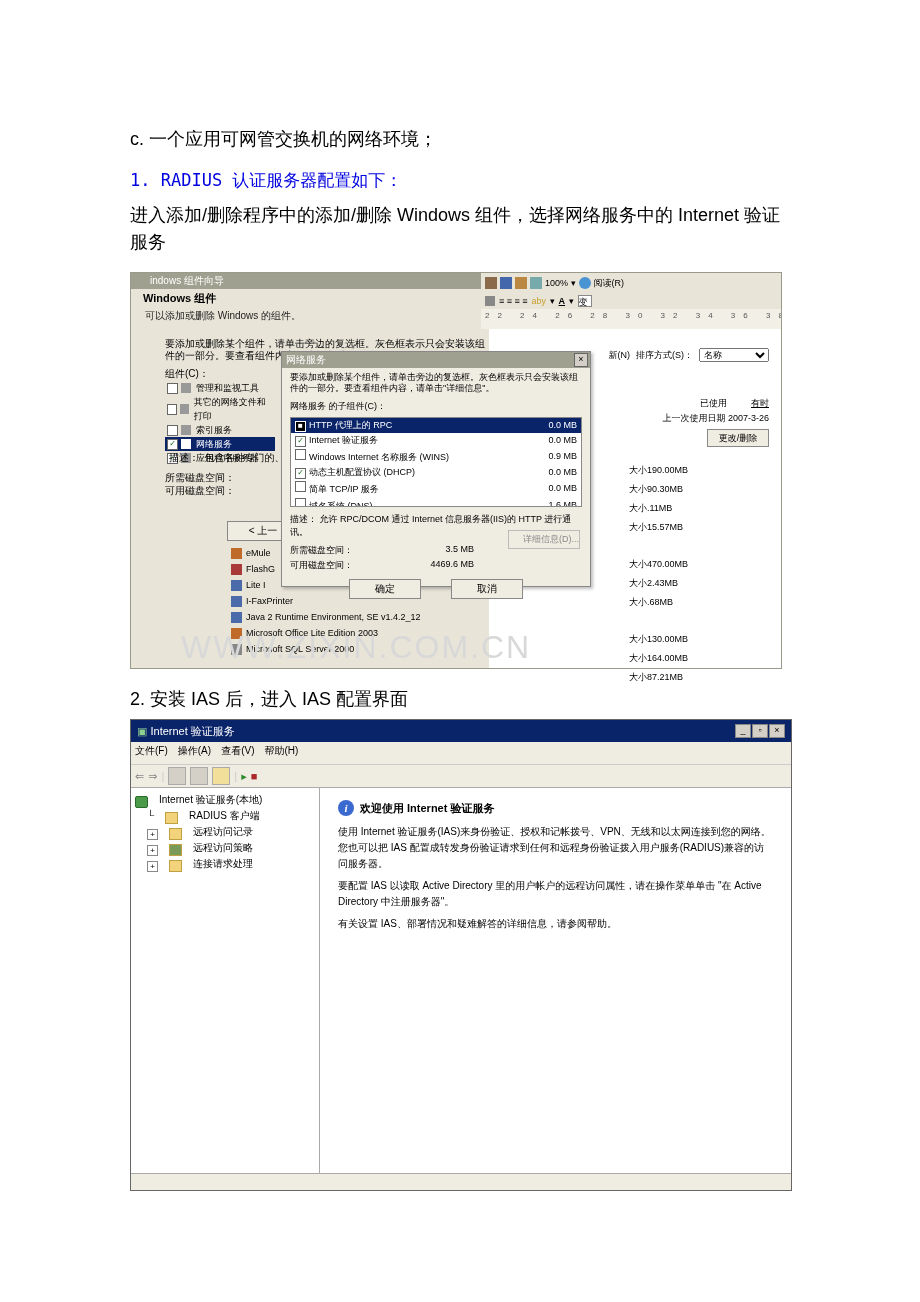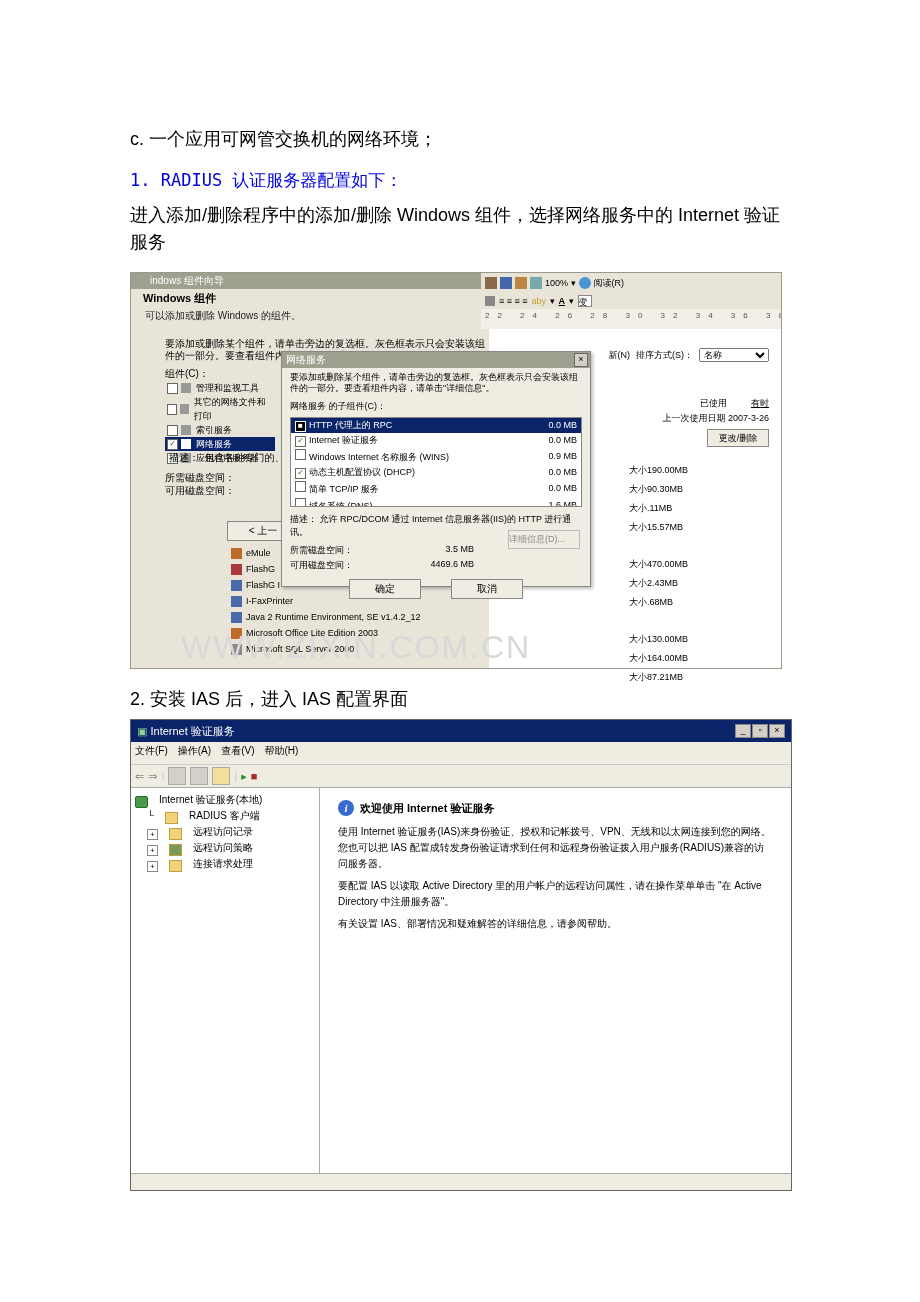--- a/index.html
+++ b/index.html
@@ -250,21 +250,21 @@
     text-align: center;
     line-height: 18px;
   }
   .fig1 .sub .detailbtn {
     position: absolute;
     right: 10px; top: 178px;
     width: 70px; height: 17px;
     background: #efece2;
     border: 1px solid #bbb;
     font-size: 9px;
-    text-align: left;
+    text-align: right;
     line-height: 17px;
     color: #888;
   }
   
   .fig1 .rightpanel {
     position: absolute;
     right: 0; top: 0;
     width: 292px; height: 395px;
     background: #fff;
   }
@@ -718,21 +718,21 @@
       <div class="lr">
           <span class="pico"></span>
           <span>eMule</span>
         </div>
       <div class="lr">
           <span class="pico red"></span>
           <span>FlashG</span>
         </div>
       <div class="lr">
           <span class="pico blue"></span>
-          <span>FlashG I</span>
+          <span>Lite I</span>
         </div>
       <div class="lr">
           <span class="pico blue"></span>
           <span>I-FaxPrinter</span>
         </div>
       <div class="lr">
           <span class="pico blue"></span>
           <span>Java 2 Runtime Environment, SE v1.4.2_12</span>
         </div>
       <div class="lr">

